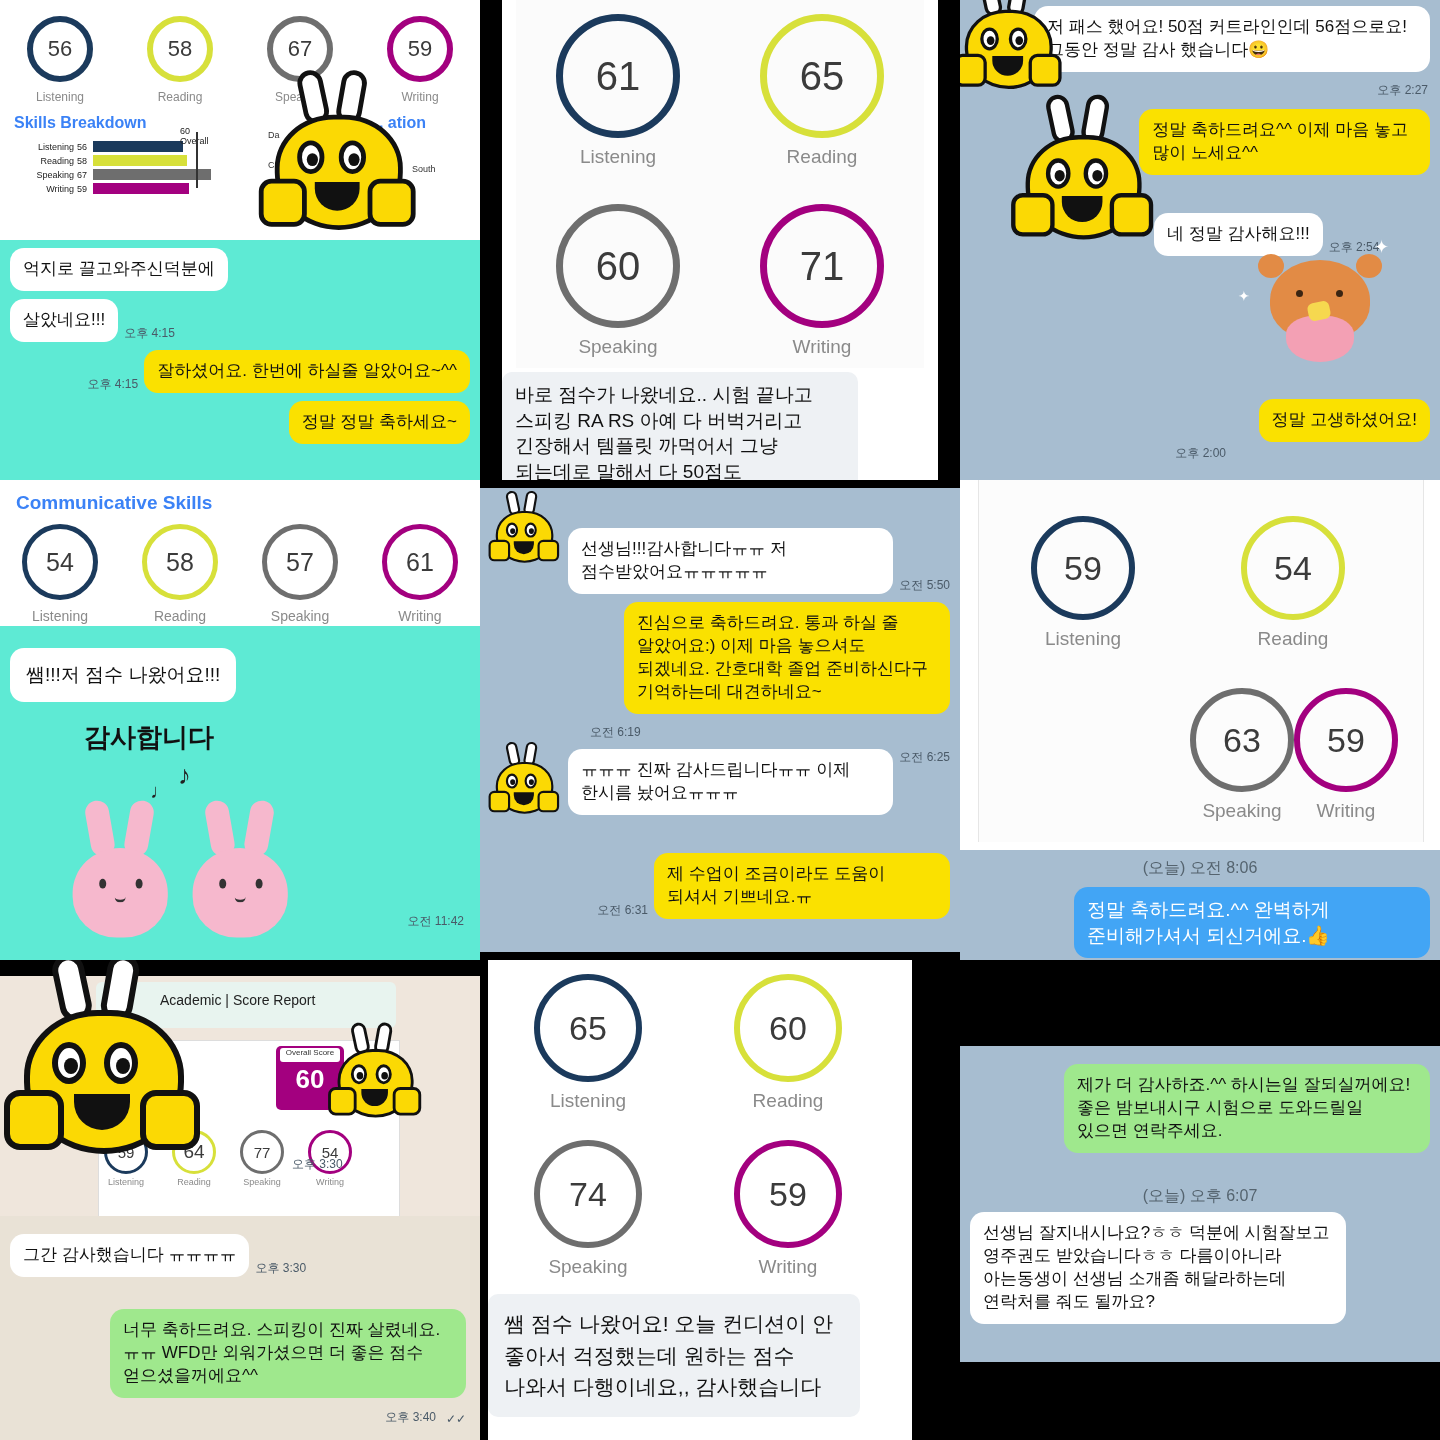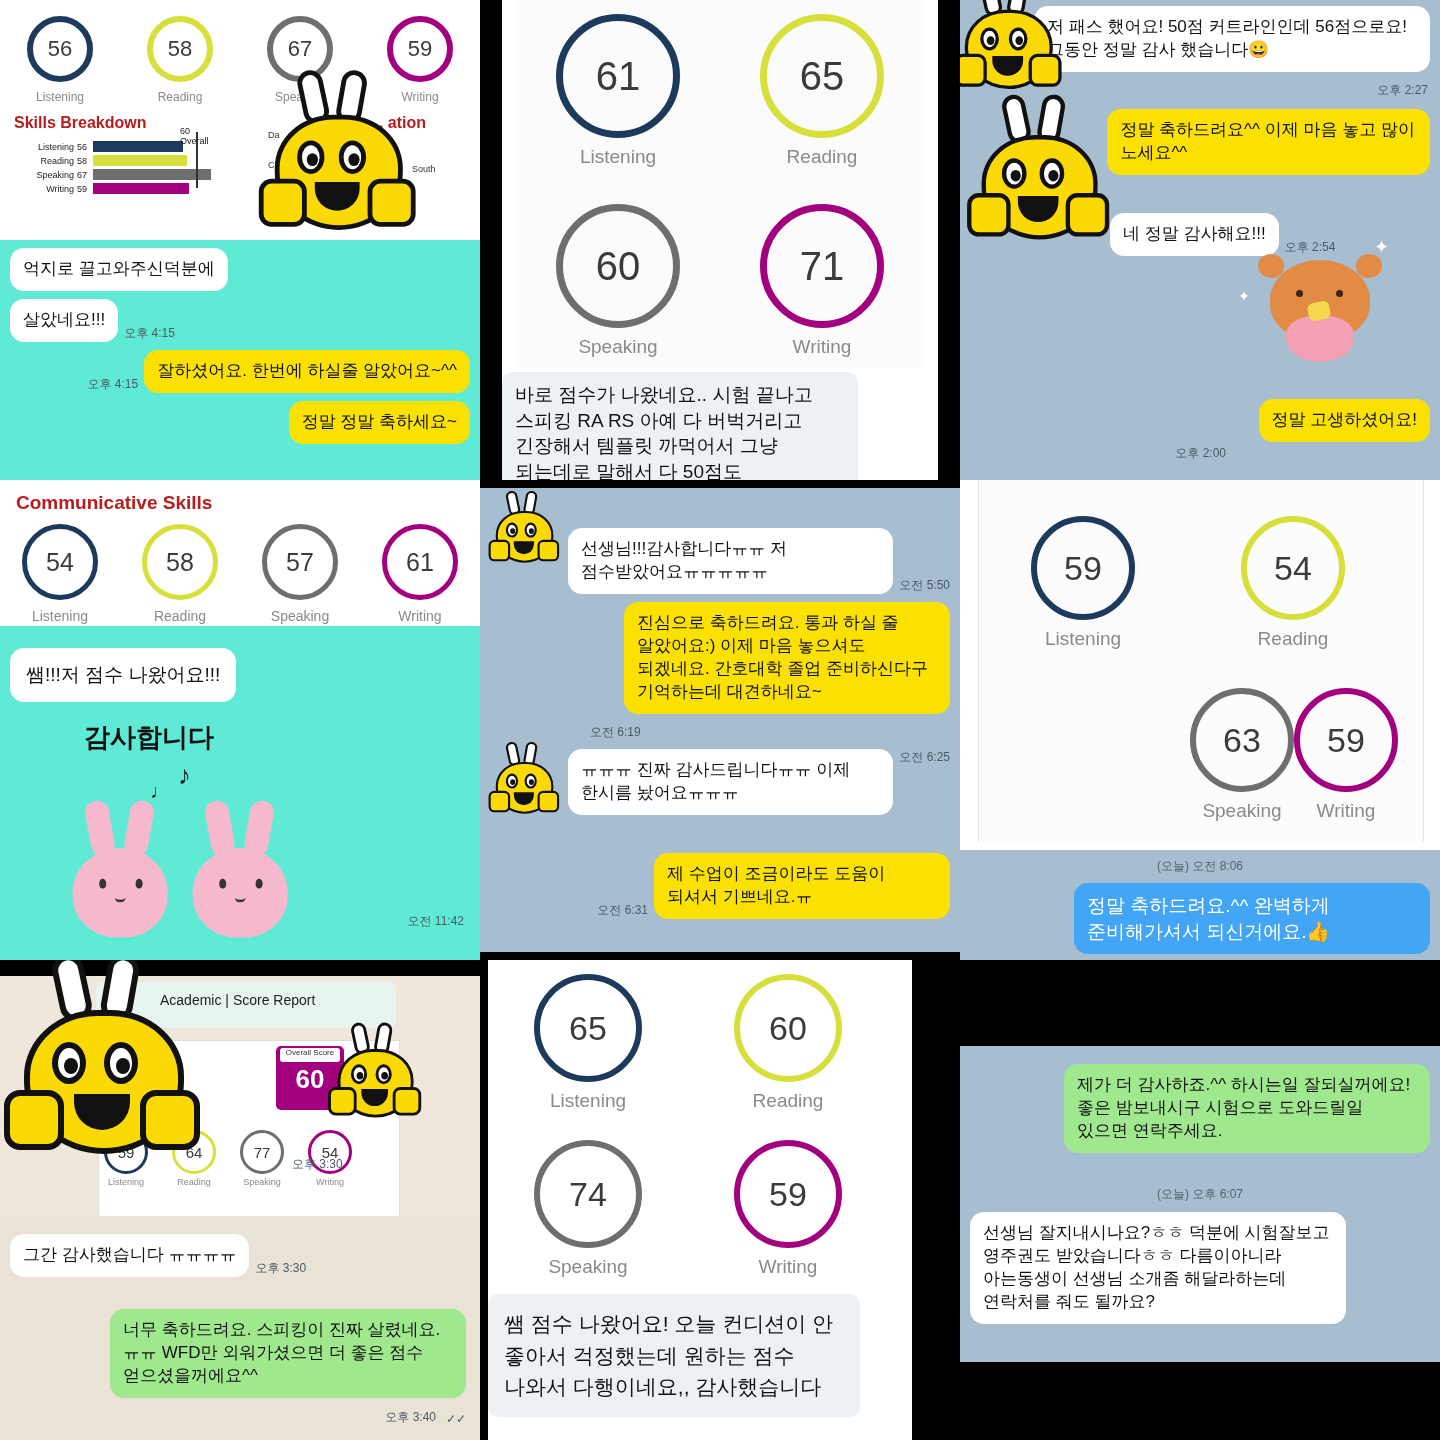--- a/index.html
+++ b/index.html
@@ -22,21 +22,21 @@
   .chat{position:absolute;left:0;right:0;bottom:0;background:#5eead4;}
   .bub{max-width:300px;padding:10px 13px;border-radius:14px;font-size:17px;line-height:1.35;color:#111;position:relative;display:inline-block;word-break:keep-all;}
   .bub.left{background:#fff;}
   .bub.right{background:#fae100;}
   .bub.green{background:#9fe88d;}
   .bub.blue{background:#42a5f5;color:#fff;}
   .bub.grey{background:#e8edf2;}
   .row{display:flex;margin:8px 10px;align-items:flex-end;gap:6px;}
   .row.r{justify-content:flex-end;}
   .time{font-size:12px;color:#4a5a68;white-space:nowrap;}
-  .timec{font-size:12px;color:#55646f;text-align:center;margin:4px 0;}
+  .timec{font-size:16px;color:#55646f;text-align:center;margin:4px 0;}
 
   
   .bunny{width:96px;height:96px;flex:0 0 96px;position:relative;}
   .bunny .head{position:absolute;left:8px;top:18px;width:80px;height:72px;background:#fbd904;border-radius:46% 46% 50% 50%;border:3px solid #111;box-sizing:border-box;}
   .bunny .ear{position:absolute;width:16px;height:34px;background:#fff;border:3px solid #111;border-radius:10px;top:-10px;box-sizing:border-box;}
   .bunny .ear.l{left:24px;transform:rotate(-12deg);}
   .bunny .ear.r{left:48px;transform:rotate(10deg);}
   .bunny .eye{position:absolute;width:17px;height:21px;background:#fff;border:3px solid #111;border-radius:50%;top:34px;box-sizing:border-box;}
   .bunny .eye.l{left:22px;} .bunny .eye.r{left:48px;}
   .bunny .eye i{position:absolute;width:7px;height:8px;background:#111;border-radius:50%;left:3px;top:5px;}
@@ -44,21 +44,21 @@
   .bunny .hand{position:absolute;width:30px;height:30px;background:#fbd904;border:3px solid #111;border-radius:8px;top:58px;box-sizing:border-box;}
   .bunny .hand.l{left:-2px;} .bunny .hand.r{left:66px;}
 
   
   .bars{font-size:9px;color:#222;}
   .bars .brow{display:flex;align-items:center;margin:3px 0;}
   .bars .blab{width:44px;text-align:right;padding-right:3px;}
   .bars .bval{width:16px;}
   .bars .bar{height:11px;}
 
-  .title{font-size:16px;font-weight:bold;color:#b91c1c;}
+  .title{font-size:16px;font-weight:bold;color:#3b82f6;}
   .rabbit{width:86px;height:104px;position:relative;}
   .rabbit .rb{position:absolute;left:9px;top:30px;width:68px;height:64px;background:#f6b8cd;border-radius:50% 50% 46% 46%;}
   .rabbit .re{position:absolute;width:17px;height:40px;background:#f6b8cd;border-radius:9px;top:-4px;}
   .rabbit .re.l{left:20px;transform:rotate(-10deg);} .rabbit .re.r{left:48px;transform:rotate(10deg);}
   .rabbit .ry{position:absolute;width:5px;height:7px;background:#333;border-radius:50%;top:52px;}
   .rabbit .ry.l{left:28px;} .rabbit .ry.r{left:54px;}
   .rabbit .rm{position:absolute;left:39px;top:62px;width:8px;height:5px;border-bottom:2px solid #333;border-radius:0 0 8px 8px;}
 
   .black{background:#000;}
 </style>
@@ -178,21 +178,21 @@
       <div class="circ-wrap">
         <div class="circ writing" style="width:110px;height:110px;font-size:40px;border-width:7px;">71</div>
         <div class="circ-label">Writing</div>
       </div>
     </div>
     <div style="position:absolute;left:22px;top:372px;width:356px;">
       <div class="bub grey" style="background:#eef1f4;max-width:340px;font-size:19px;border-radius:10px;">바로 점수가 나왔네요.. 시험 끝나고 스피킹 RA RS 아예 다 버벅거리고 긴장해서 템플릿 까먹어서 그냥 되는데로 말해서 다 50점도 안나올줄알았는데..</div>
     </div>
   </div>
 
-  <div class="cell" style="background:#a7bdd0;">
+  <div class="cell" style="background:#a7bdd0;padding-left:44px;">
     <div class="row r" style="margin-top:6px;">
       <div class="bub left" style="max-width:370px;">저 패스 했어요! 50점 커트라인인데 56점으로요! 그동안 정말 감사 했습니다😀</div>
     </div>
     <div style="text-align:right;margin:0 12px;"><span class="time">오후 2:27</span></div>
 
     <div style="position:absolute;left:-4px;top:-10px;transform:scale(1.1);transform-origin:top left;">
       <div class="bunny">
         <div class="ear l"></div>
           <div class="ear r"></div>
           <div class="head"></div>
@@ -400,21 +400,21 @@
     <div style="position:absolute;left:276px;top:86px;width:68px;height:64px;background:#a3007f;border-radius:5px;"></div>
     <div style="position:absolute;left:280px;top:88px;width:60px;height:14px;background:#fff;border-radius:3px;font-size:8px;color:#333;text-align:center;">Overall Score</div>
     <div style="position:absolute;left:276px;top:104px;width:68px;text-align:center;font-size:26px;color:#fff;font-weight:bold;">60</div>
 
     <div style="position:absolute;left:104px;top:170px;display:flex;gap:24px;">
       <div class="circ-wrap">
         <div class="circ listening" style="width:38px;height:38px;font-size:15px;border-width:3px;">59</div>
         <div class="circ-label" style="font-size:9px;margin-top:3px;">Listening</div>
       </div>
       <div class="circ-wrap">
-        <div class="circ reading" style="width:38px;height:38px;font-size:15px;border-width:3px;">64</div>
+        <div class="circ reading" style="width:38px;height:38px;font-size:19px;border-width:3px;">64</div>
         <div class="circ-label" style="font-size:9px;margin-top:3px;">Reading</div>
       </div>
       <div class="circ-wrap">
         <div class="circ speaking" style="width:38px;height:38px;font-size:15px;border-width:3px;">77</div>
         <div class="circ-label" style="font-size:9px;margin-top:3px;">Speaking</div>
       </div>
       <div class="circ-wrap">
         <div class="circ writing" style="width:38px;height:38px;font-size:15px;border-width:3px;">54</div>
         <div class="circ-label" style="font-size:9px;margin-top:3px;">Writing</div>
       </div>

